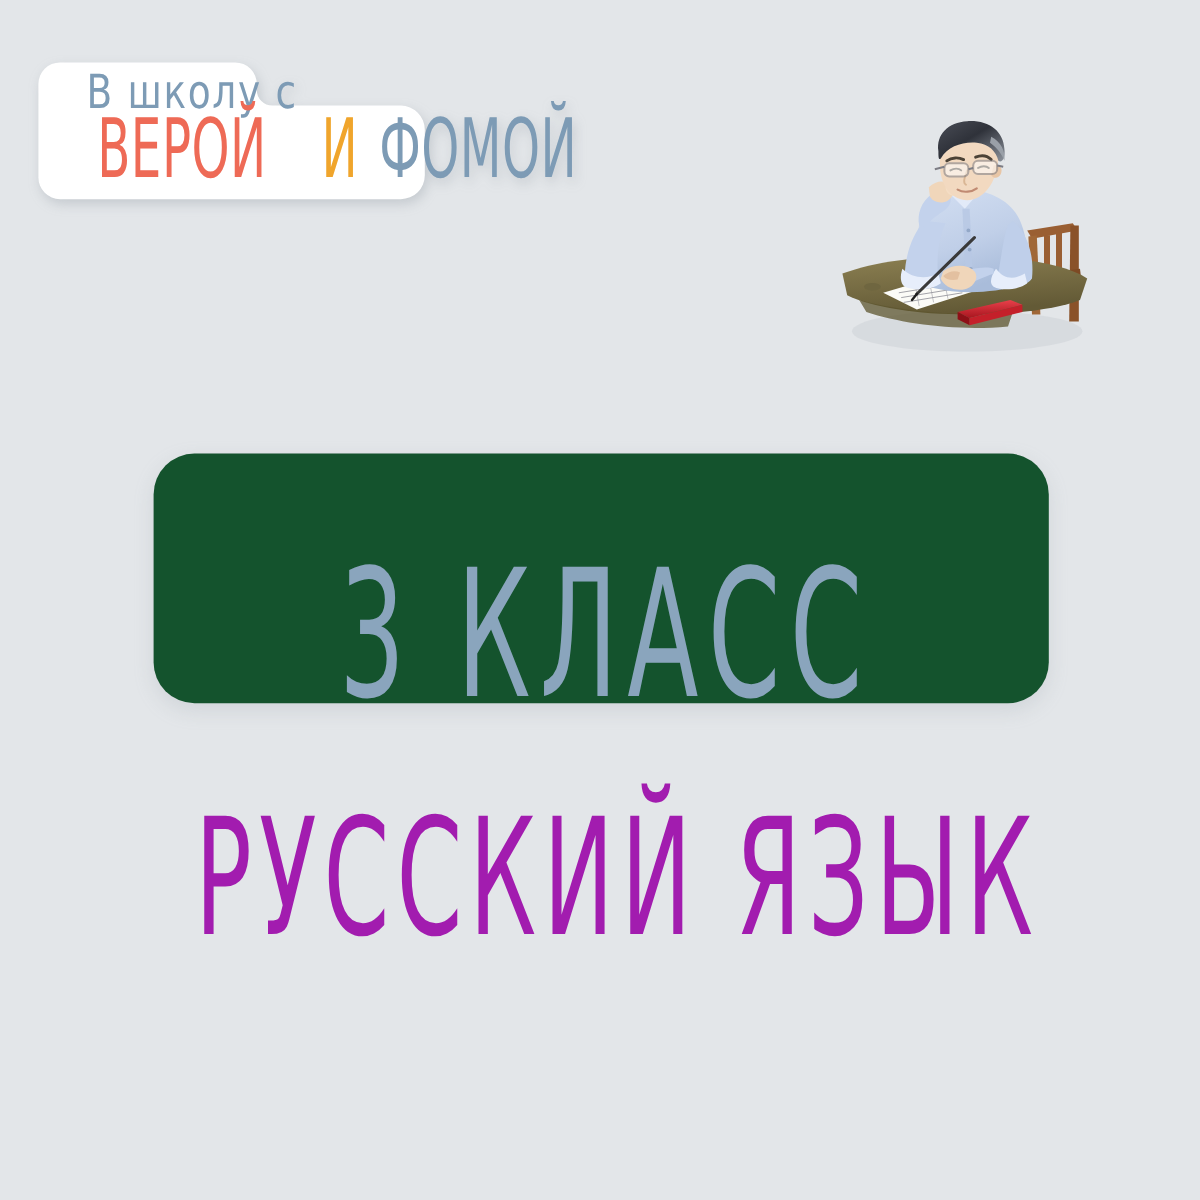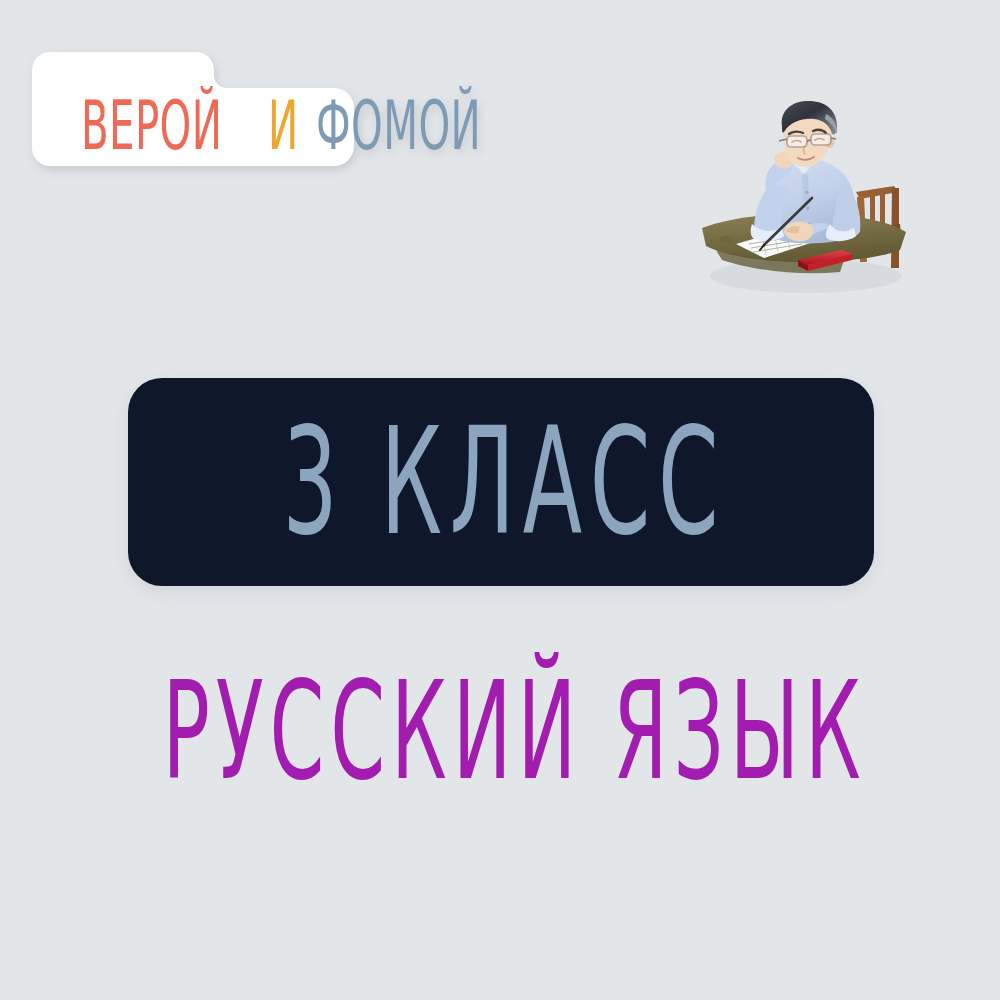--- a/index.html
+++ b/index.html
@@ -91,25 +91,25 @@
   }
   .illustration svg { display: block; width: 100%; height: 100%; }
 
   
   .grade-card {
     position: absolute;
     left: 128px;
     top: 378px;
     width: 746px;
     height: 208px;
-    background: #0f172a;
+    background: #14532d;
     border-radius: 34px;
     box-shadow: 0 6px 16px rgba(150,158,167,0.22);
     display: flex;
-    align-items: center;
+    align-items: flex-end;
     justify-content: center;
   }
   .grade-text {
     font-family: "DejaVu Sans Condensed", "Liberation Sans Narrow", "DejaVu Sans", sans-serif;
     font-weight: 400;
     font-size: 112px;
     line-height: 1;
     letter-spacing: 9px;
     color: #8aa5bd;
     transform: scaleY(1.32) scaleX(0.86);
@@ -145,20 +145,23 @@
 
 <div id="poster">
 
   <div class="logo-sticker">
     <svg viewBox="0 0 330 122" xmlns="http://www.w3.org/2000/svg">
       <path d="M22,4 L168,4 A18,18 0 0 1 186,22 L186,27 A13,13 0 0 0 199,40
                L306,40 A20,20 0 0 1 326,60 L326,98 A20,20 0 0 1 306,118
                L22,118 A18,18 0 0 1 4,100 L4,22 A18,18 0 0 1 22,4 Z" fill="#ffffff"></path>
     </svg>
 
+    <div class="logo-line-top">
+      <span class="hw-script">В школу с</span>
+    </div>
 
     <div class="logo-line-bottom">
       <span class="hw-tall c-coral">ВЕРОЙ</span>
       <span class="hw-tall c-amber" style="margin:0 10px;">И</span>
       <span class="hw-tall c-blue">ФОМОЙ</span>
     </div>
   </div>
 
   <div class="illustration">
     <svg viewBox="0 0 220 200" xmlns="http://www.w3.org/2000/svg">

